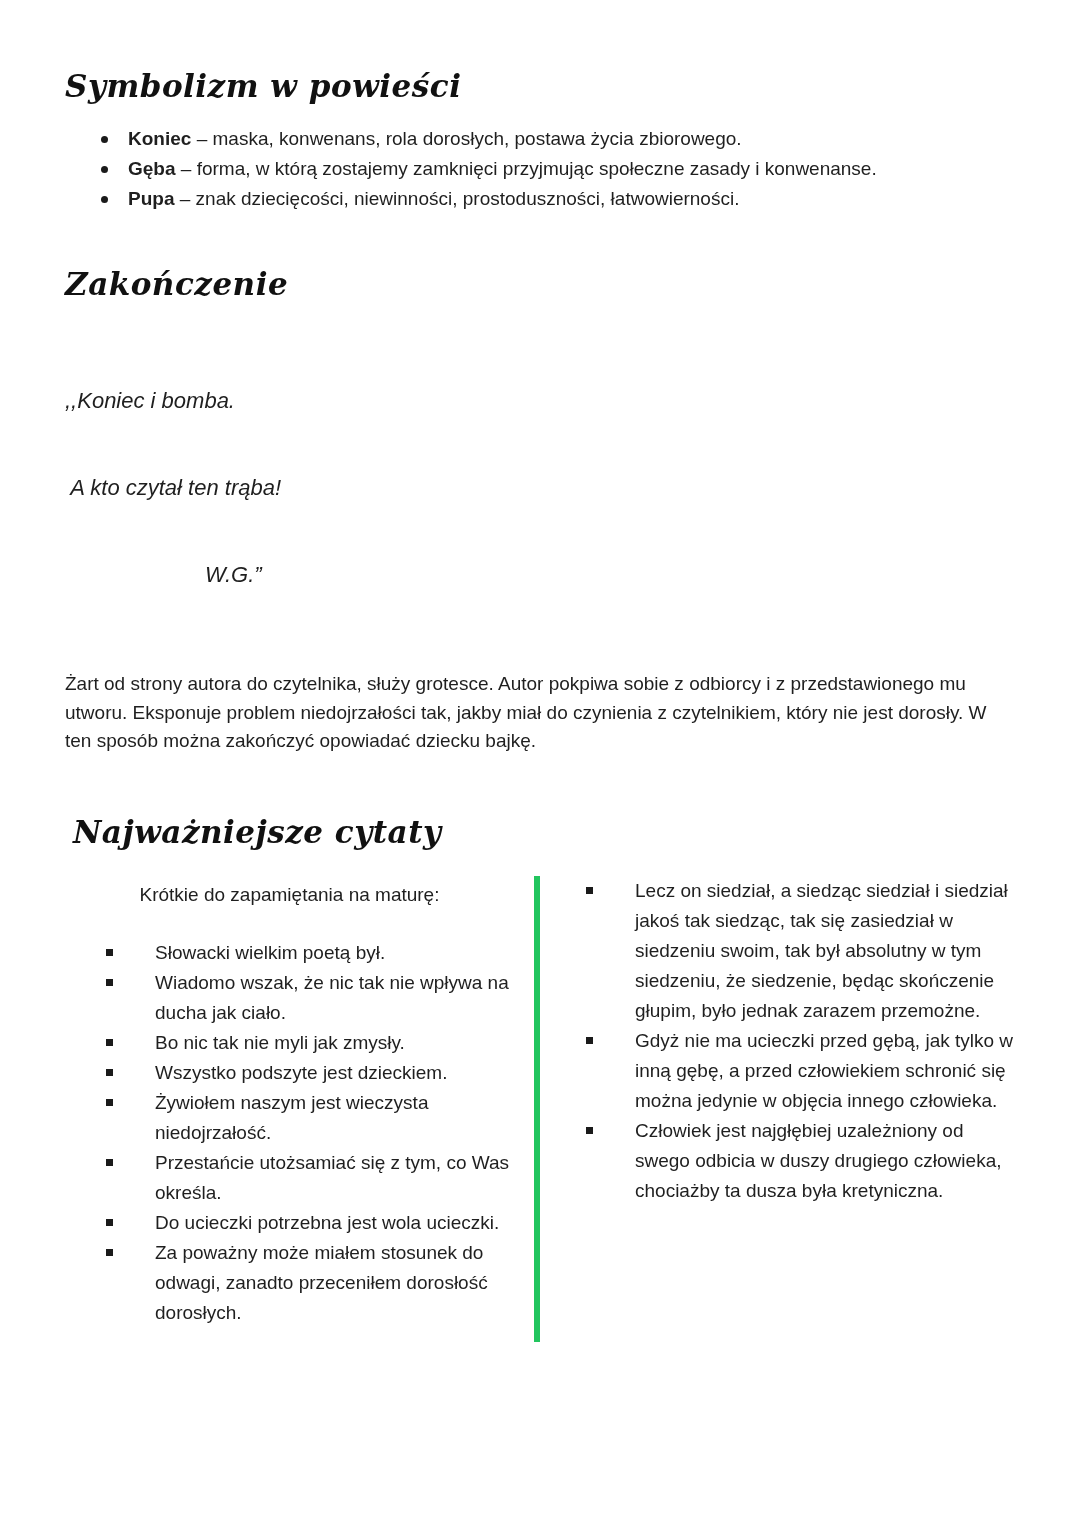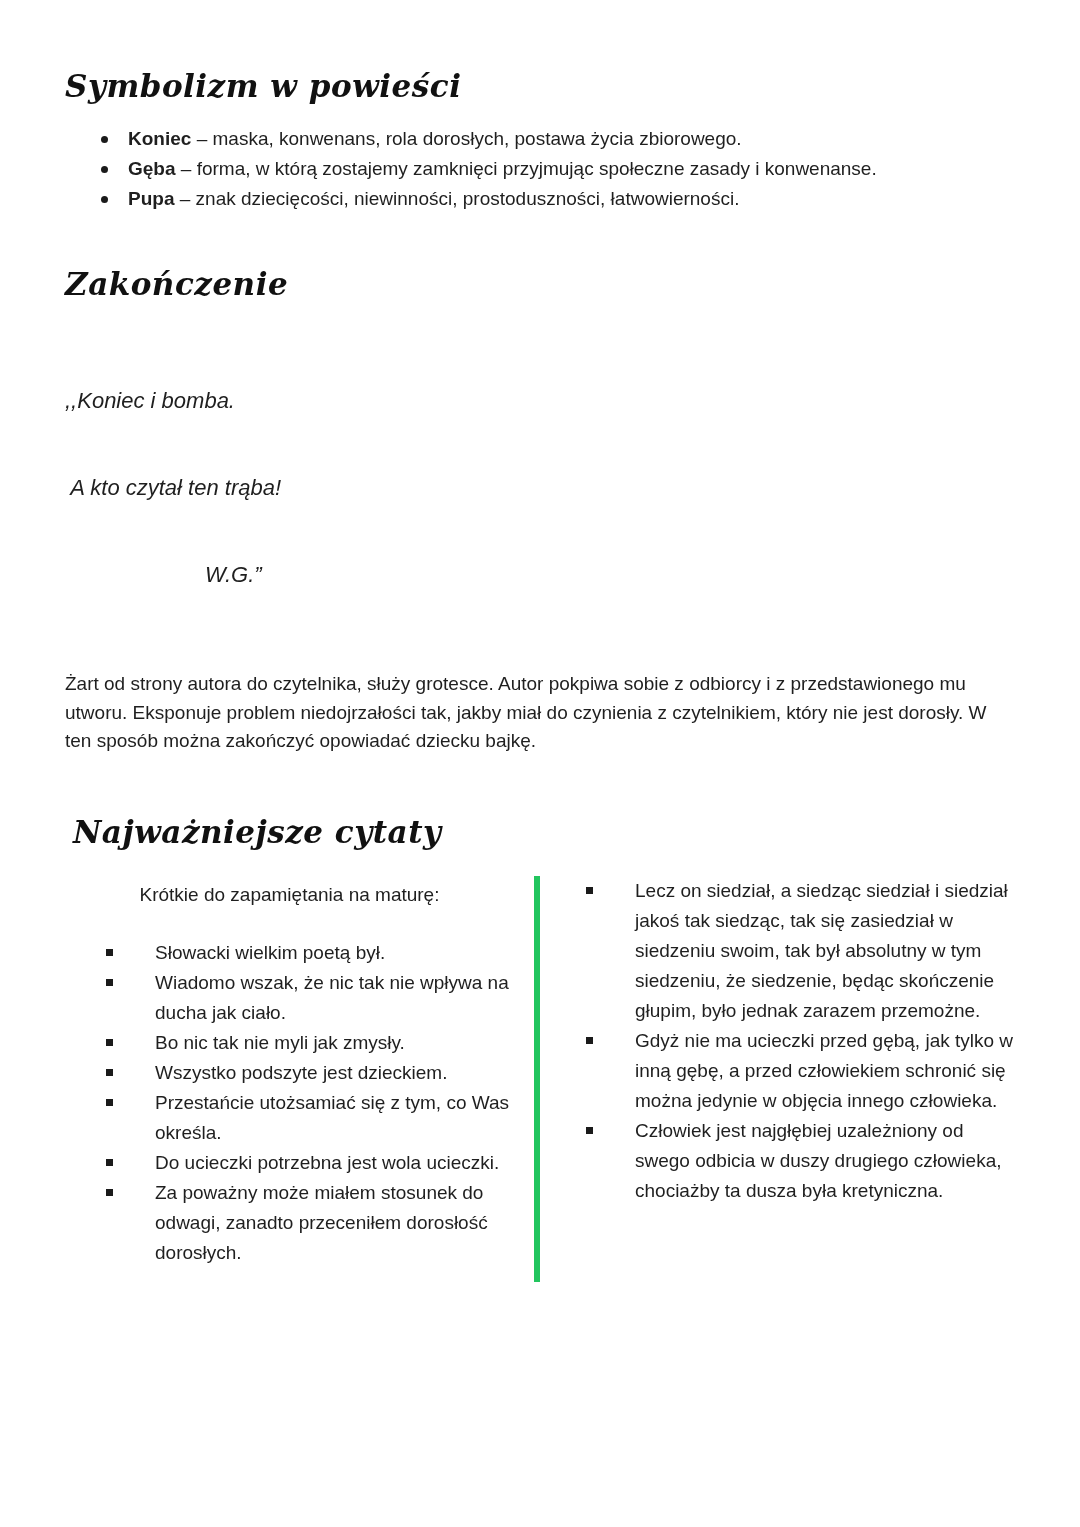--- a/index.html
+++ b/index.html
@@ -147,20 +147,21 @@
       <ul class="square-list">
 
           <li><span>Słowacki wielkim poetą był.</span></li>
 
           <li><span>Wiadomo wszak, że nic tak nie wpływa na ducha jak ciało.</span></li>
 
           <li><span>Bo nic tak nie myli jak zmysły.</span></li>
 
           <li><span>Wszystko podszyte jest dzieckiem.</span></li>
 
+          <li><span>Żywiołem naszym jest wieczysta niedojrzałość.</span></li>
 
           <li><span>Przestańcie utożsamiać się z tym, co Was określa.</span></li>
 
           <li><span>Do ucieczki potrzebna jest wola ucieczki.</span></li>
 
           <li><span>Za poważny może miałem stosunek do odwagi, zanadto przeceniłem dorosłość dorosłych.</span></li>
         </ul>
     </div>
 
     <div class="col col-right">

